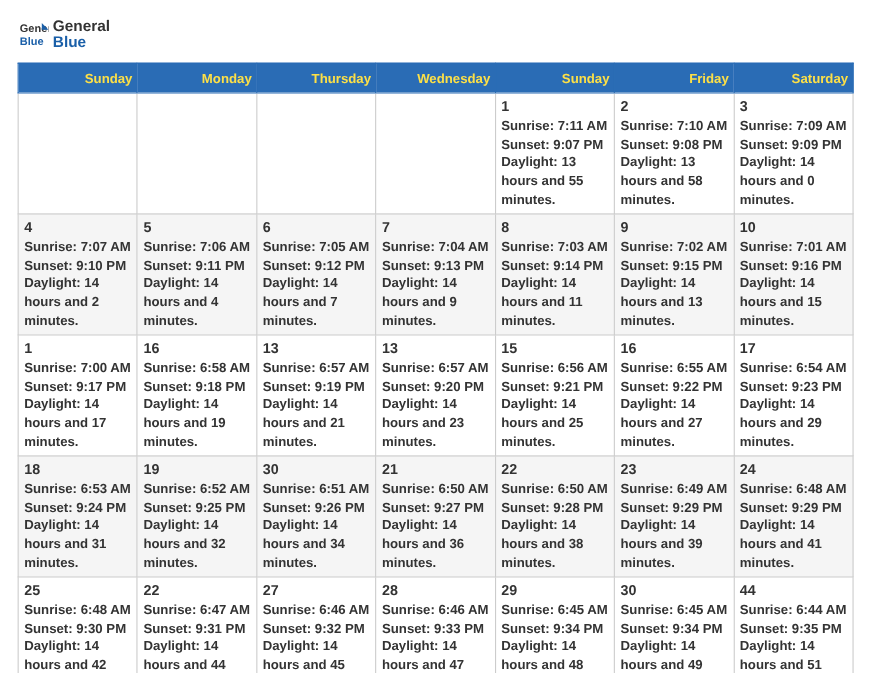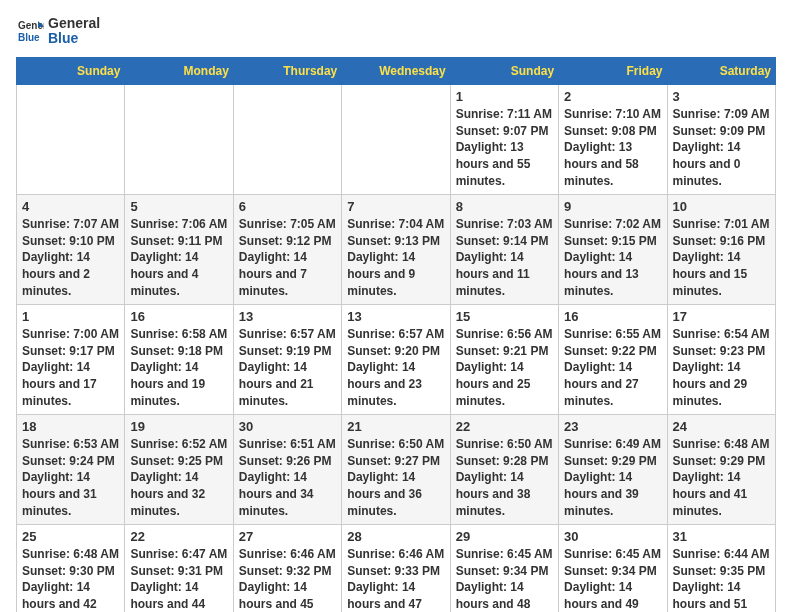--- a/index.html
+++ b/index.html
@@ -240,18 +240,18 @@
         </td>
         <td>
           <span class="day-num">29</span>
           <div class="day-detail">Sunrise: 6:45 AM<br>Sunset: 9:34 PM<br>Daylight: 14 hours and 48 minutes.</div>
         </td>
         <td>
           <span class="day-num">30</span>
           <div class="day-detail">Sunrise: 6:45 AM<br>Sunset: 9:34 PM<br>Daylight: 14 hours and 49 minutes.</div>
         </td>
         <td>
-          <span class="day-num">31</span>
+          <span class="day-num">44</span>
           <div class="day-detail">Sunrise: 6:44 AM<br>Sunset: 9:35 PM<br>Daylight: 14 hours and 51 minutes.</div>
         </td>
       </tr>
     </tbody>
 </table>
 
 </body></html>

